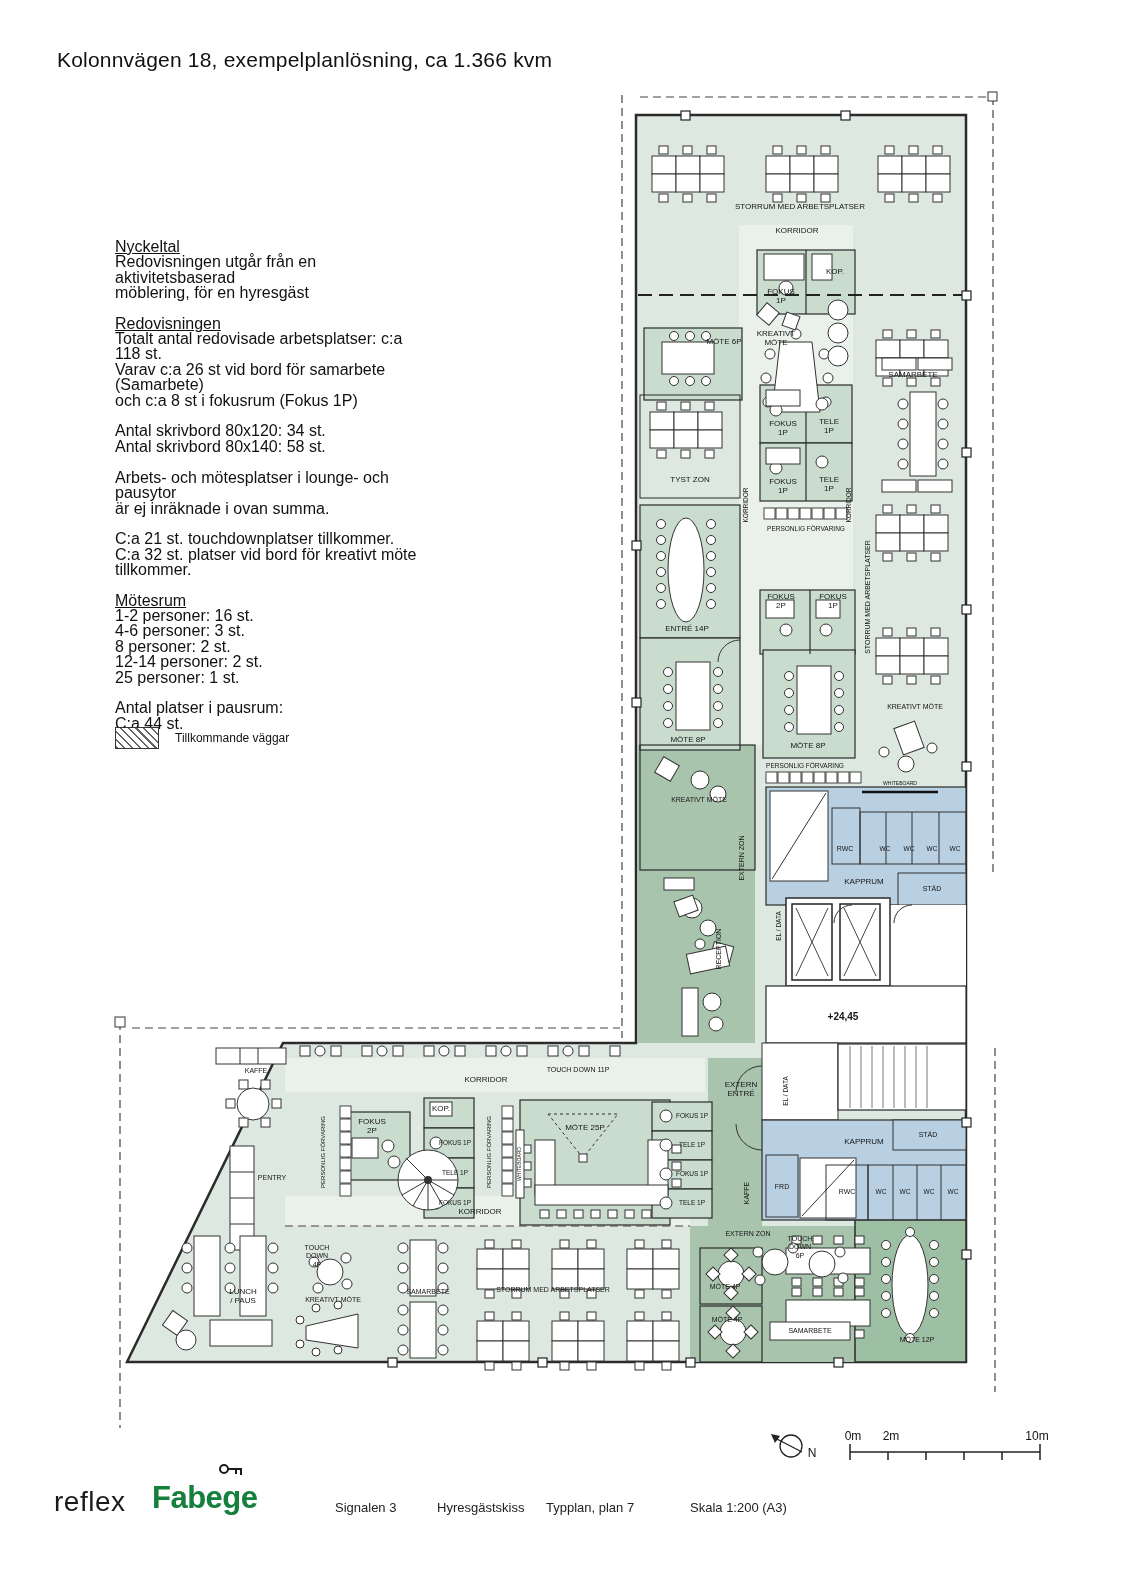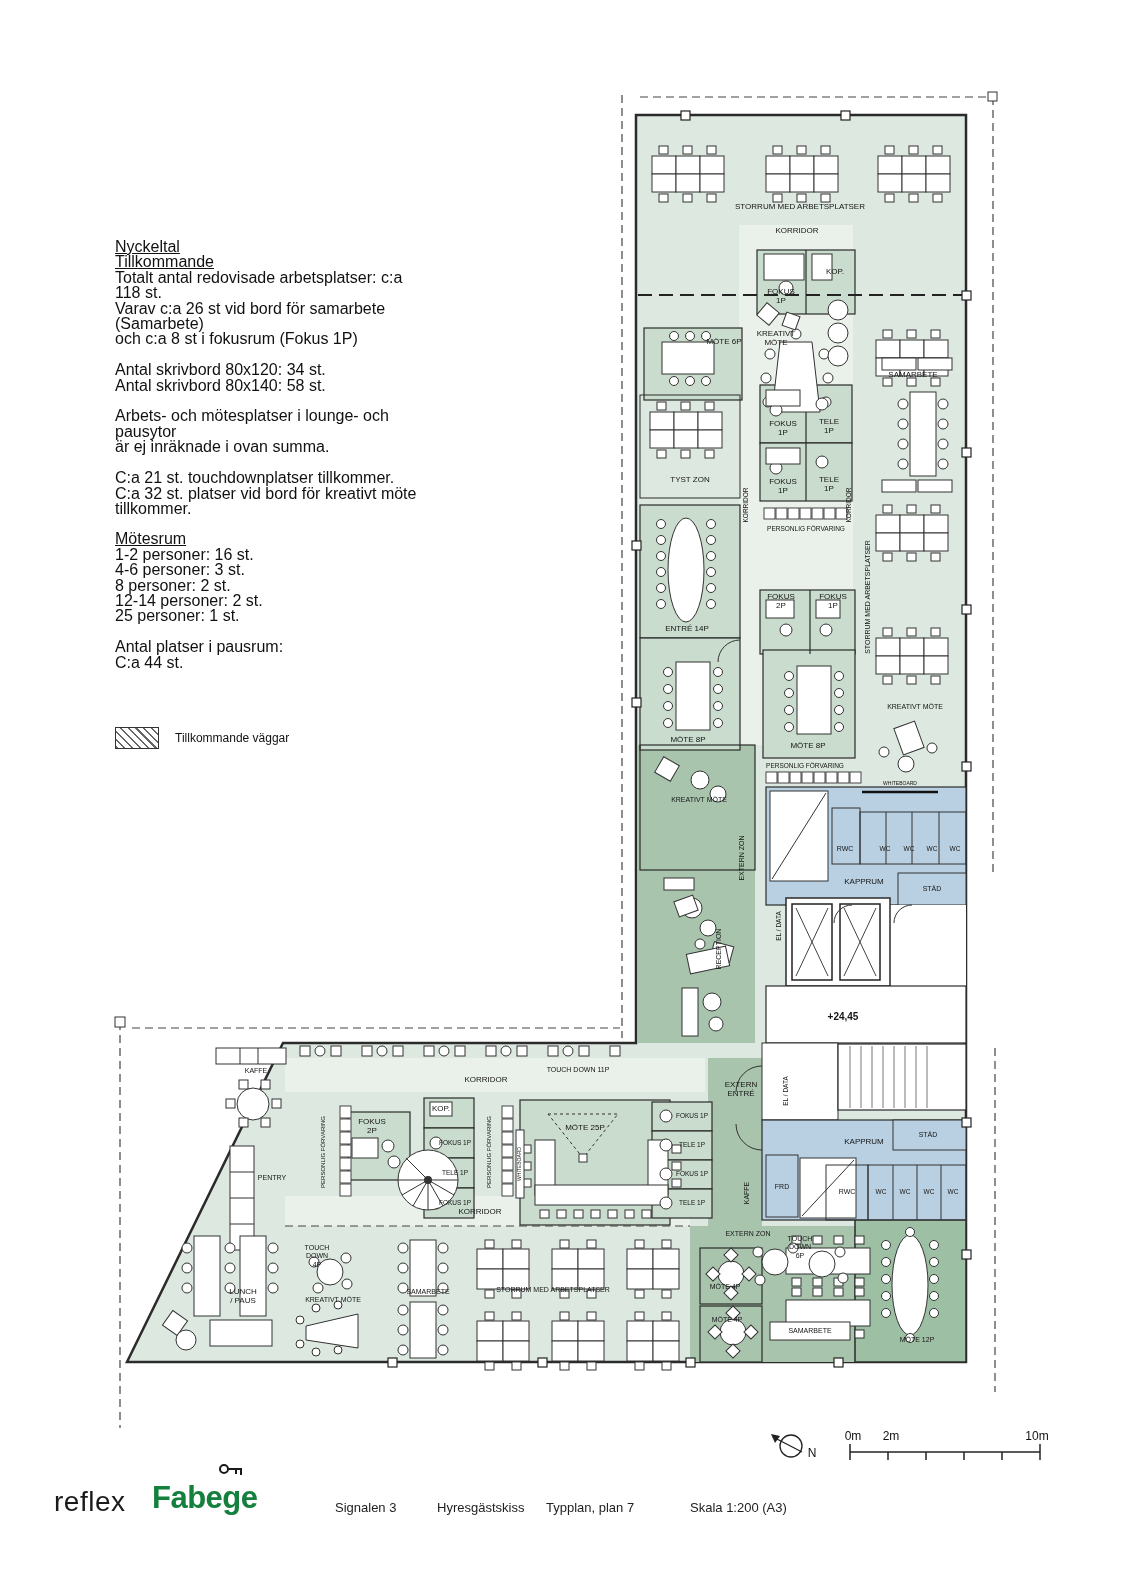--- a/index.html
+++ b/index.html
@@ -27,24 +27,27 @@
   .keyicon{position:absolute;left:219px;top:1461px;z-index:2;}
   .finfo{position:absolute;top:1500px;font-size:13px;color:#222;}
   .f1{left:335px}.f2{left:437px}.f3{left:546px}.f4{left:690px}
   .sb-lbl{position:absolute;z-index:3;font-size:12px;transform:translate(-50%,0);}
 </style>
 </head>
 <body>
 
 <div class="page">
 
+  <div class="title">Kolonnvägen 18, exempelplanlösning, ca 1.366 kvm</div>
 
   <div class="notes">
     <p class="nh">Nyckeltal</p>
-    <p class="nh">Tillkommande</p>
+    <p class="nb">Redovisningen utgår från en aktivitetsbaserad
+möblering, för en hyresgäst</p>
+    <p class="nh">Redovisningen</p>
     <p class="nb">Totalt antal redovisade arbetsplatser: c:a 118 st.
 Varav c:a 26 st vid bord för samarbete (Samarbete)
 och c:a 8 st i fokusrum (Fokus 1P)
 
 Antal skrivbord 80x120: 34 st.
 Antal skrivbord 80x140: 58 st.
 
 Arbets- och mötesplatser i lounge- och pausytor
 är ej inräknade i ovan summa.
 

